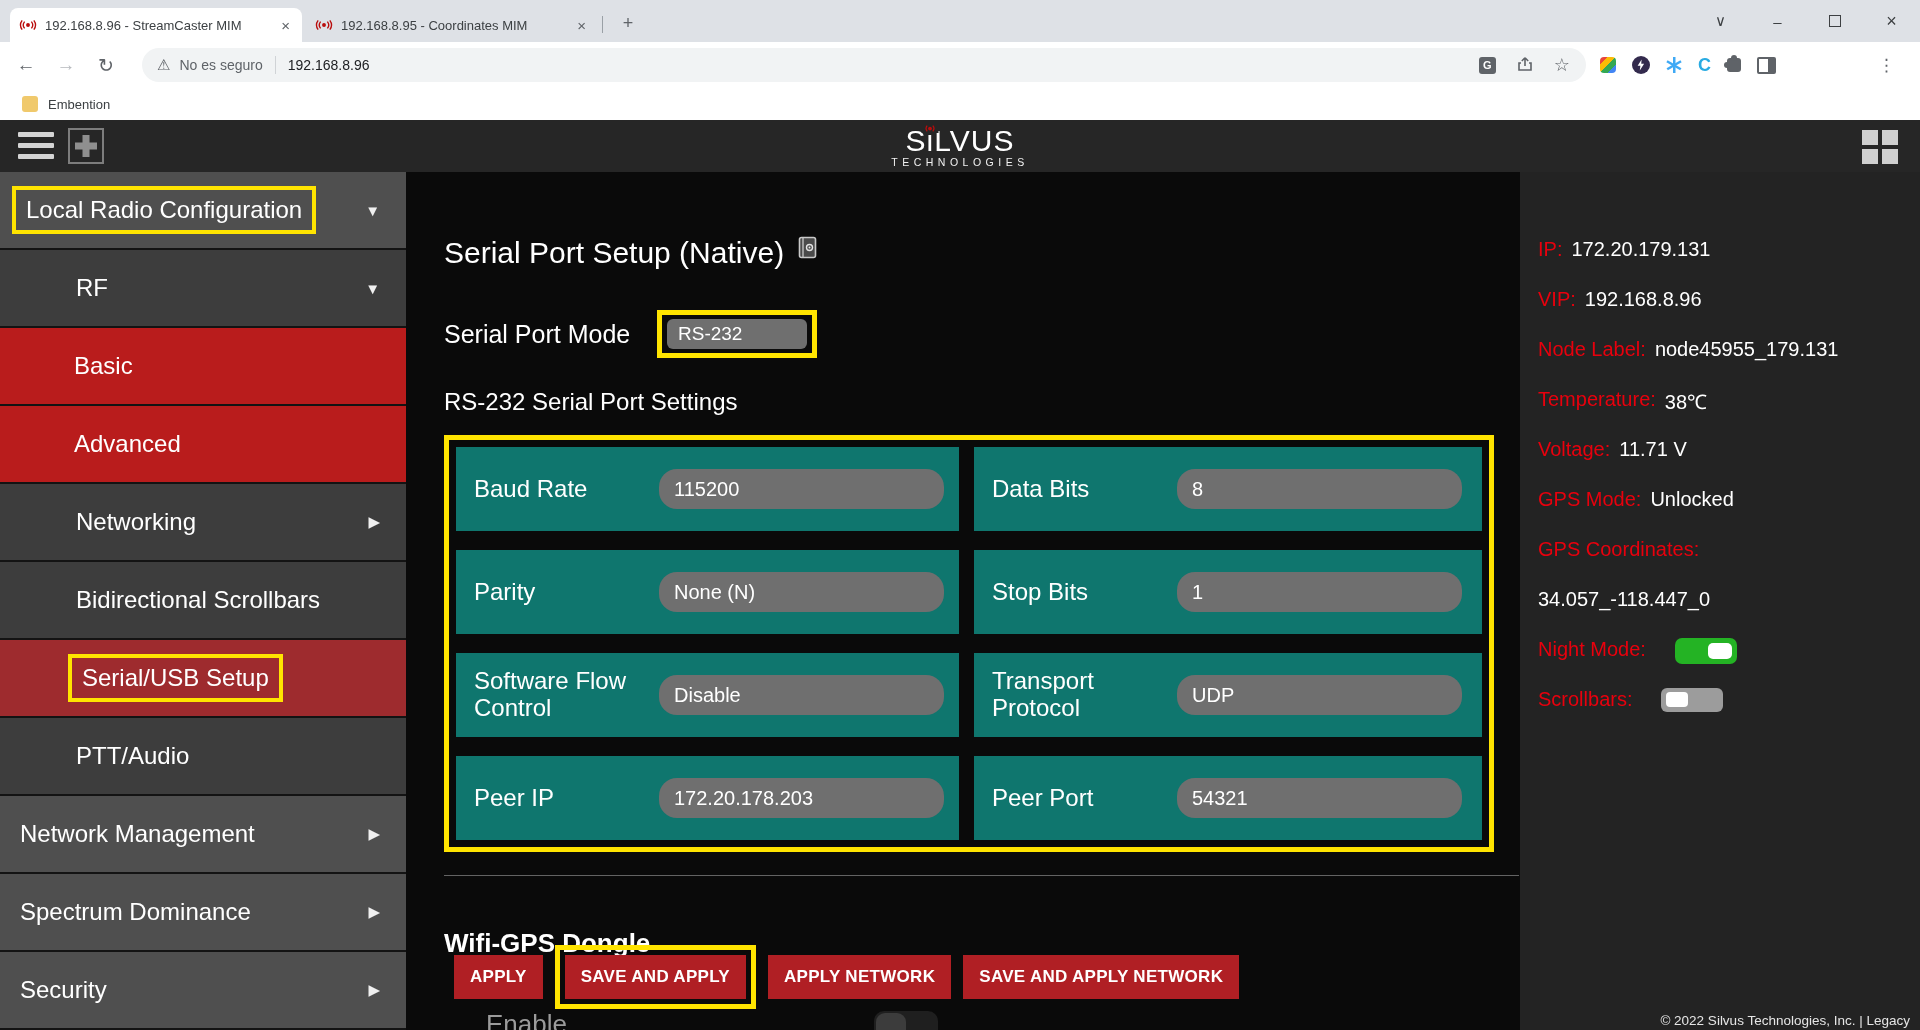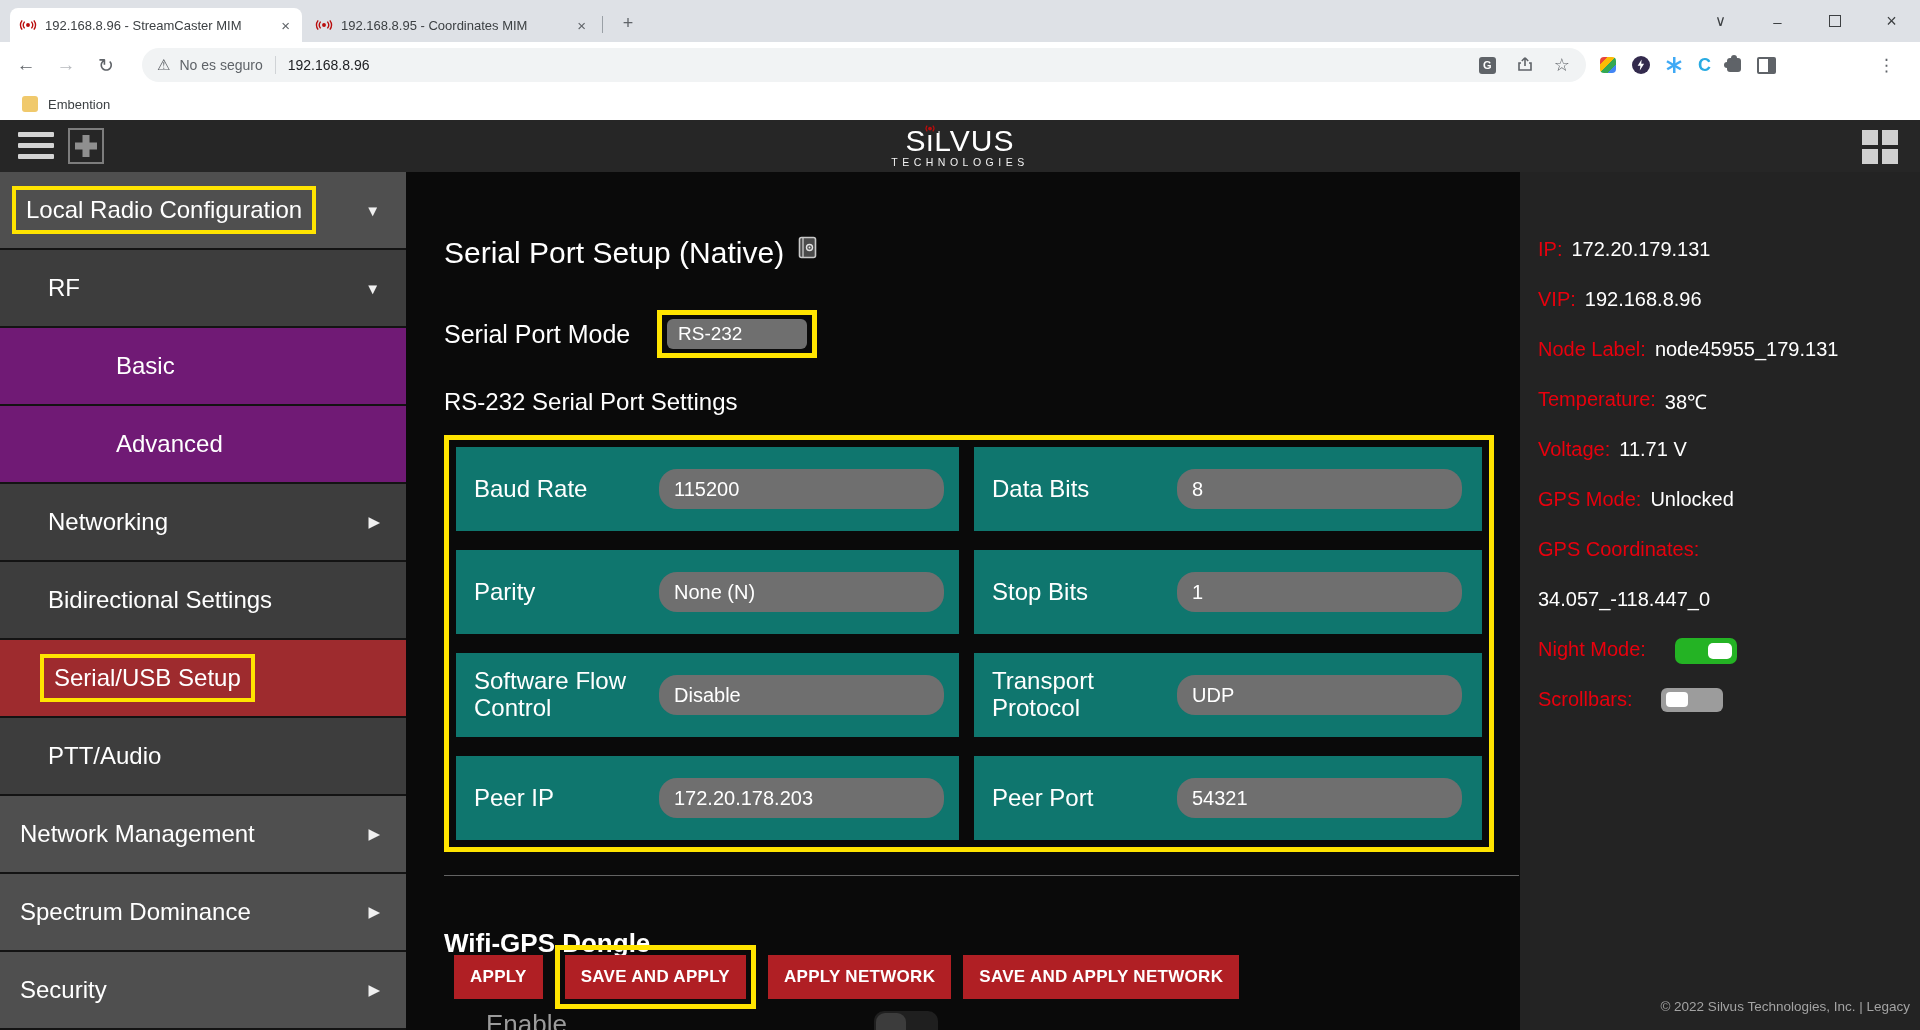--- a/index.html
+++ b/index.html
@@ -84,22 +84,22 @@
             grid-template-columns:16px 16px;grid-template-rows:15px 15px;gap:4px}
   .gridicon div{background:#cfcfcf}
 
   .pagebody{display:flex;height:858px}
 
   
   .sidenav{width:406px;flex-shrink:0;background:#000}
   .nav-item{height:78px;box-sizing:border-box;border-bottom:2px solid #131313;display:flex;
             align-items:center;position:relative;font-size:24px;color:#fff}
   .lvl1{background:#4f4f4f;padding-left:20px}
-  .lvl2{background:#3d3d3d;padding-left:48px}
-  .lvl3{background:#701a75;padding-left:116px}
+  .lvl2{background:#3d3d3d;padding-left:76px}
+  .lvl3{background:#b91c1c;padding-left:74px}
   .active-red{background:#9e2b2e}
   .nav-arrow{position:absolute;right:26px;font-size:15px;color:#f0f0f0}
   .boxed-label{border:4px solid #ffe400;padding:6px 10px;margin-left:-8px}
 
   
   .main{flex:1;background:#0a0a0a;color:#fff;box-sizing:border-box;
         padding:64px 0 0 38px;position:relative;overflow:hidden}
   .page-title{font-size:30px;font-weight:400;display:flex;align-items:flex-start;gap:14px}
   .mode-row{margin-top:40px;display:flex;align-items:center}
   .mode-label{font-size:25px;width:213px}
@@ -134,21 +134,21 @@
   .info-label{color:#e8000d;margin-right:9px;white-space:pre}
   .info-value{color:#fff}
   .toggle-green{width:62px;height:26px;background:#24b324;border-radius:7px;position:relative;
                 margin-left:20px}
   .toggle-green::after{content:"";position:absolute;right:5px;top:5px;width:24px;height:16px;
                 background:#fff;border-radius:5px}
   .toggle-gray{width:62px;height:24px;background:#9c9c9c;border-radius:6px;position:relative;
                margin-left:20px}
   .toggle-gray::after{content:"";position:absolute;left:5px;top:4px;width:22px;height:15px;
                background:#fff;border-radius:4px}
-  .info-footer{position:absolute;right:10px;bottom:16px;font-size:13.5px;color:#a3a3a3}
+  .info-footer{position:absolute;right:10px;bottom:2px;font-size:13.5px;color:#e5e5e5}
 
   .book-icon{display:inline-flex}
 </style>
 </head>
 <body>
 
 <div class="titlebar">
   <div class="tab active">
     <span class="favicon">
       <svg width="18" height="12" viewBox="0 0 24 14">
@@ -265,21 +265,21 @@
         <span>Basic</span>
       </div>
       <div class="nav-item lvl3">
         <span>Advanced</span>
       </div>
       <div class="nav-item lvl2">
         <span>Networking</span>
         <span class="nav-arrow">▶</span>
       </div>
       <div class="nav-item lvl2">
-        <span>Bidirectional Settings</span>
+        <span>Bidirectional Scrollbars</span>
       </div>
       <div class="nav-item lvl2 active-red">
         <span class="boxed-label">Serial/USB Setup</span>
       </div>
       <div class="nav-item lvl2">
         <span>PTT/Audio</span>
       </div>
       <div class="nav-item lvl1">
         <span>Network Management</span>
         <span class="nav-arrow">▶</span>

